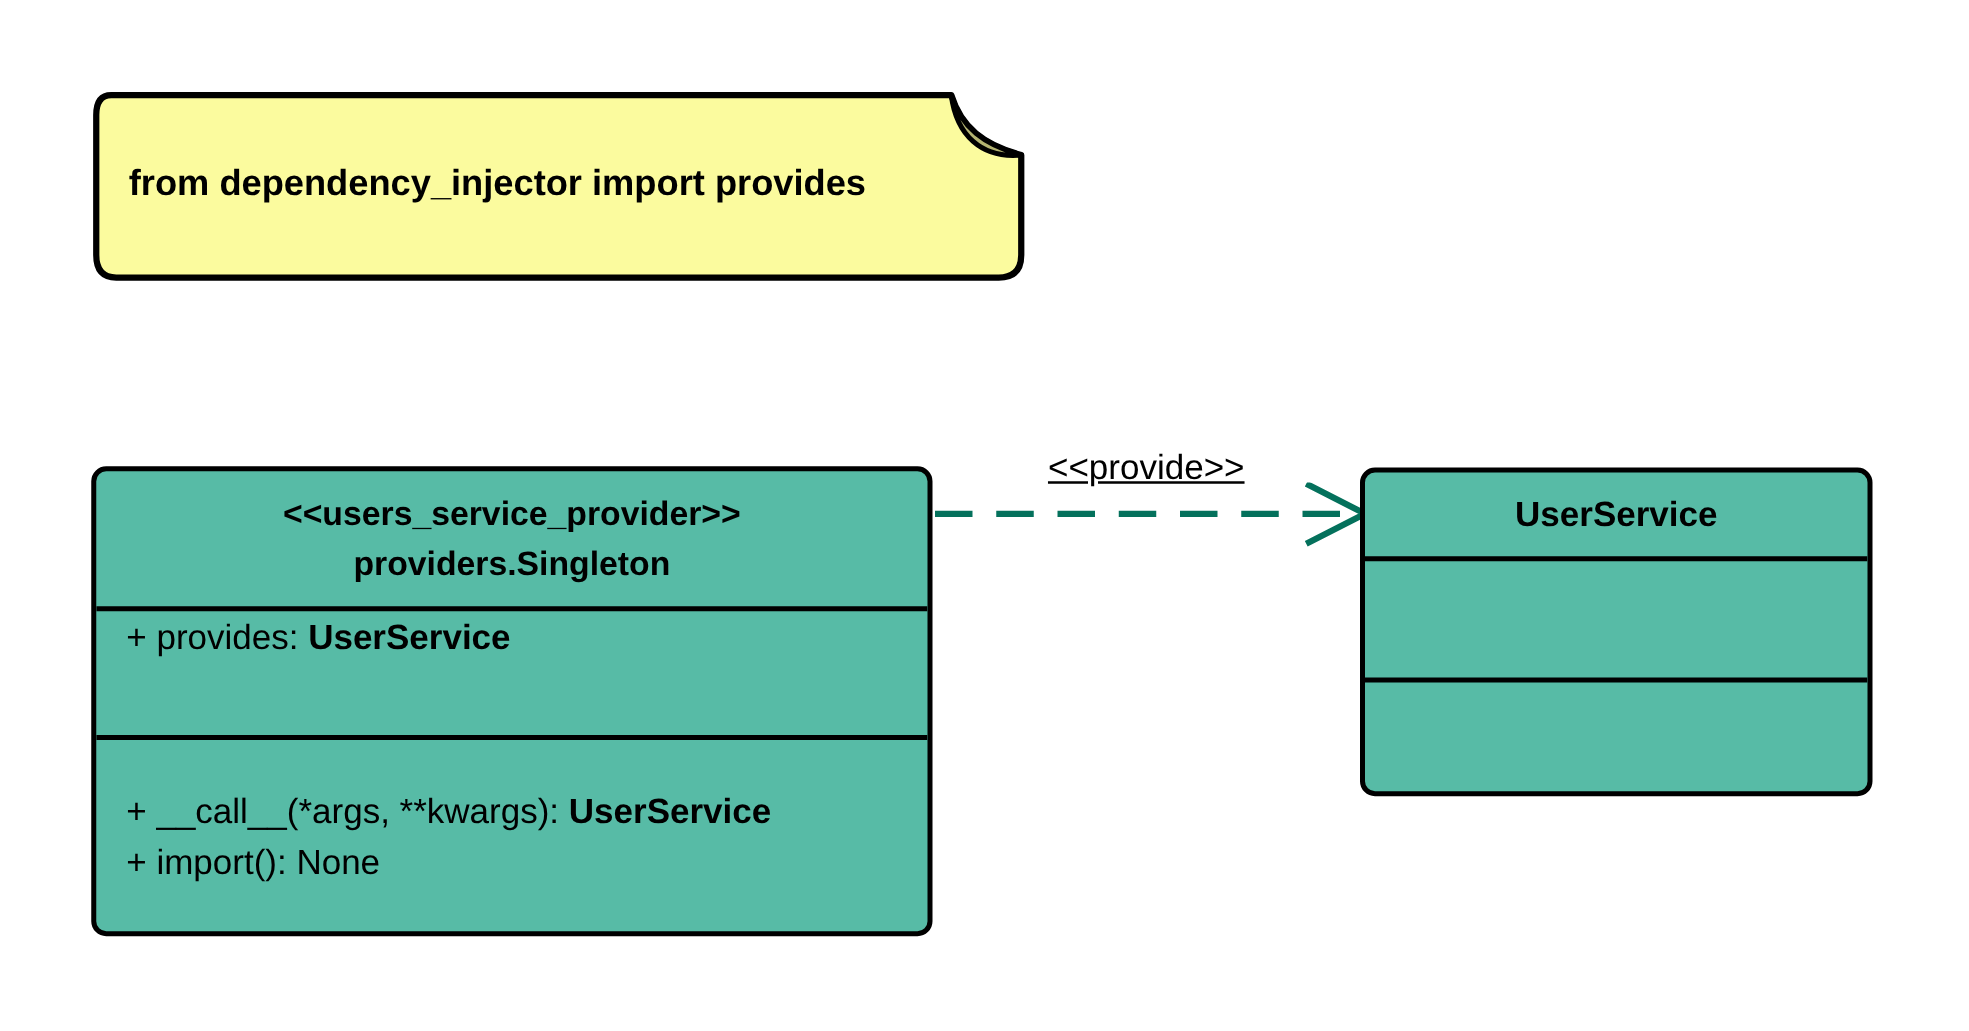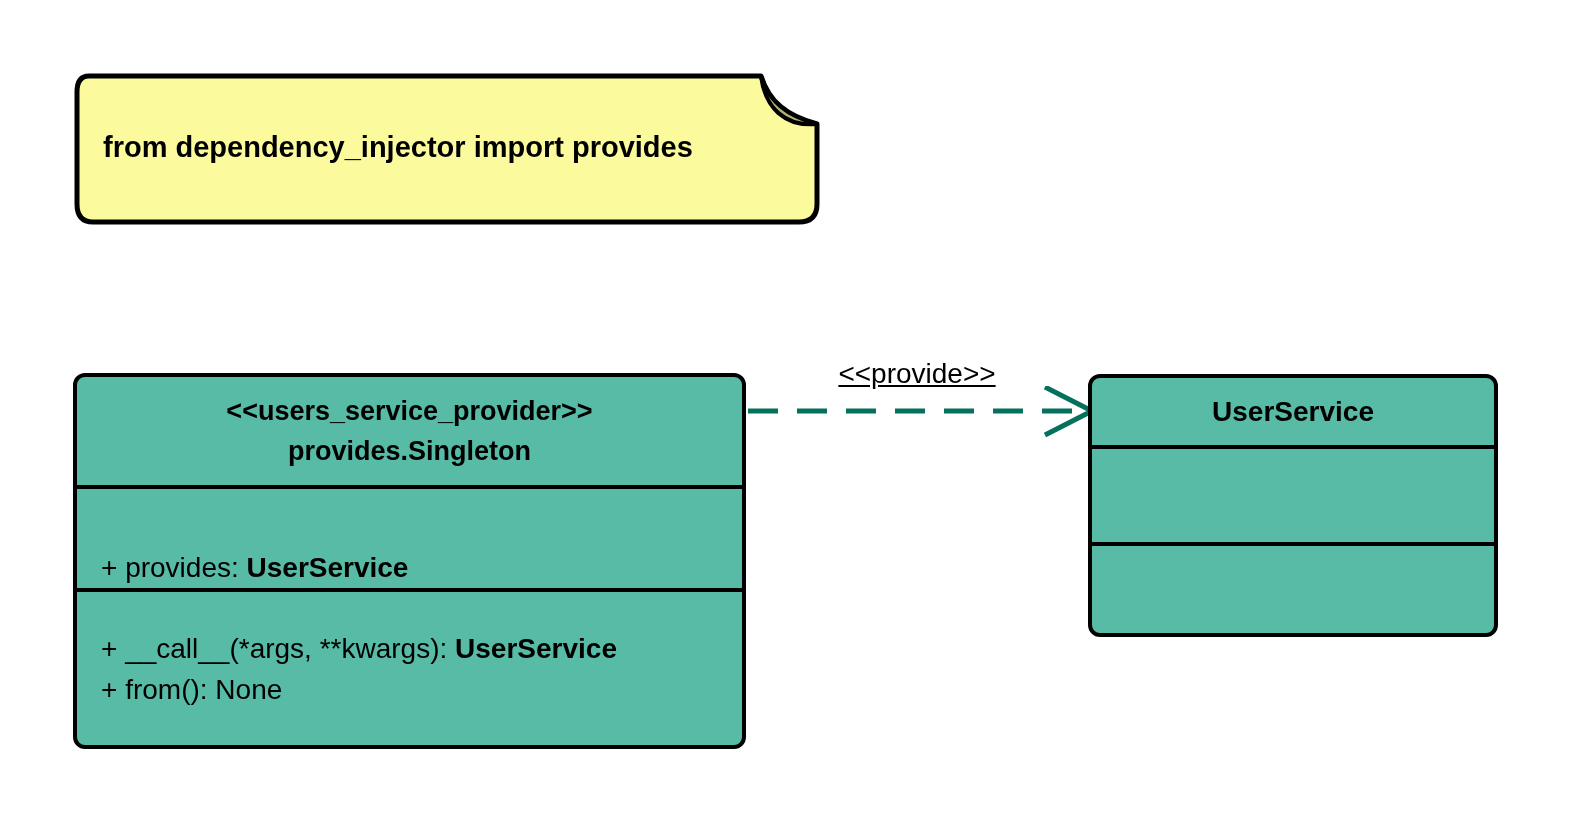--- a/index.html
+++ b/index.html
@@ -50,21 +50,21 @@
   .compartment { border-top: 4px solid var(--class-border); }
   .compartment:first-child { border-top: none; }
 
   .provider-header {
     height: 108px;
     display: flex; flex-direction: column; justify-content: center; align-items: center;
     text-align: center; font-weight: bold; font-size: 27px; line-height: 40px;
   }
   .provider-attrs {
     height: 103px;
-    display: flex; flex-direction: column; justify-content: flex-end;
+    display: flex; flex-direction: column; justify-content: flex-start;
     padding: 0 24px; font-size: 28px; line-height: 41px;
   }
   .provider-methods {
     flex: 1;
     display: flex; flex-direction: column; justify-content: center;
     padding: 0 24px; font-size: 28px; line-height: 41px;
   }
   .member-line { white-space: nowrap; }
   .member-type { font-weight: bold; }
 
@@ -97,33 +97,33 @@
     <svg class="note-svg" width="748" height="154" viewBox="0 0 748 154">
       <path class="note-body" d="M16,4 H688 C696,30 714,44 744,52 V132 Q744,150 726,150 H20 Q4,150 4,132 V20 Q4,4 16,4 Z"></path>
       <path class="note-flap" d="M688,4 C696,30 714,44 744,52 C712,55 692,36 688,4 Z"></path>
     </svg>
     <div class="note-text">from dependency_injector import provides</div>
   </div>
 
   <div class="class-box provider-box">
     <div class="compartment provider-header">
       <div>&lt;&lt;users_service_provider&gt;&gt;</div>
-      <div>provides.Singleton</div>
+      <div>providers.Singleton</div>
     </div>
     <div class="compartment provider-attrs">
       <div class="member-line">
         <span>+ provides: </span><span class="member-type">UserService</span>
       </div>
     </div>
     <div class="compartment provider-methods">
       <div class="member-line">
         <span>+ __call__(*args, **kwargs): </span><span class="member-type">UserService</span>
       </div>
       <div class="member-line">
-        <span>+ from(): None</span><span class="member-type"></span>
+        <span>+ import(): None</span><span class="member-type"></span>
       </div>
     </div>
   </div>
 
   <div class="arrow-label">&lt;&lt;provide&gt;&gt;</div>
   <svg class="arrow-svg" width="360" height="56" viewBox="0 0 360 56">
     <line class="arrow-dash" x1="3" y1="25" x2="336" y2="25"></line>
     <polyline class="arrow-head" points="300,1 347,25 300,49"></polyline>
   </svg>
 

